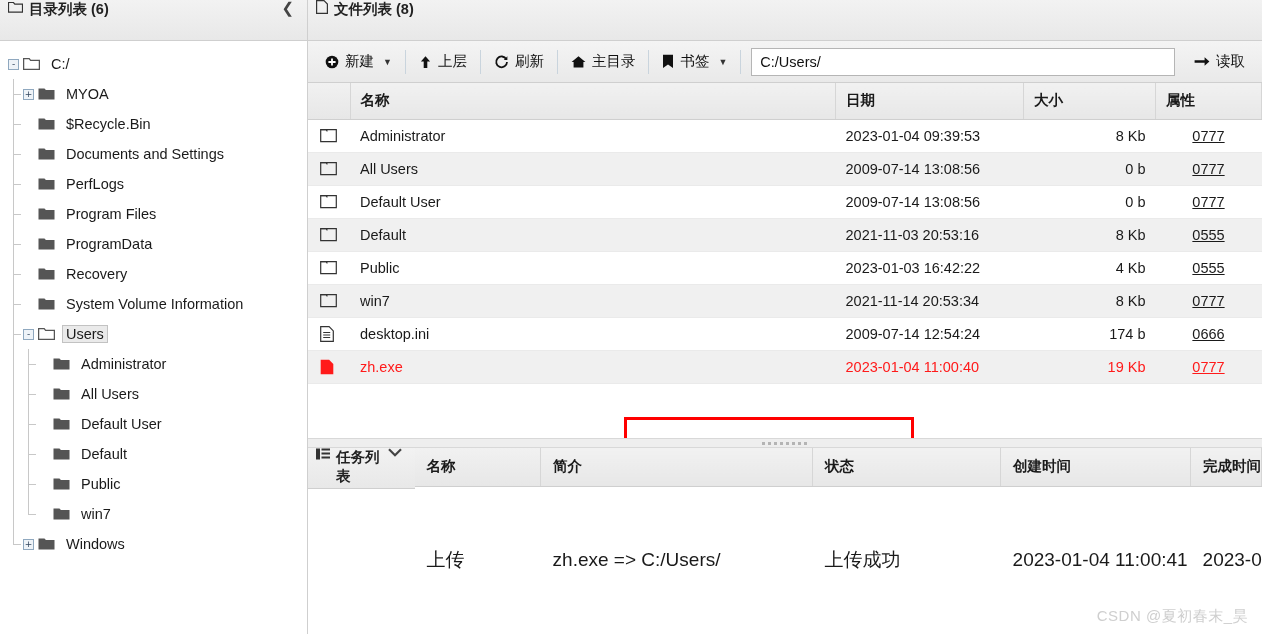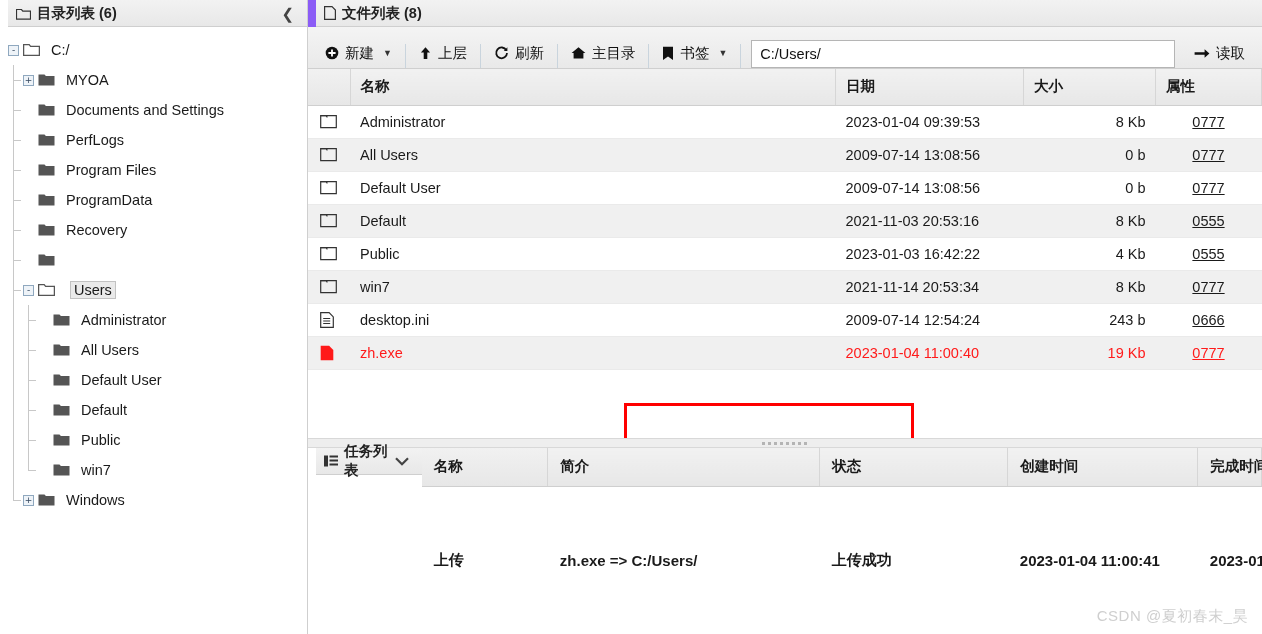--- a/index.html
+++ b/index.html
@@ -16,26 +16,26 @@
 
   
   #sidebar {
     width: 308px; height: 634px;
     background: #ffffff;
     display: flex; flex-direction: column;
     border-right: 1px solid #cfcfcf;
     position: relative;
   }
   .panel-head {
-    height: 27px; min-height: 27px;
+    height: 41px; min-height: 27px;
     background: linear-gradient(#f2f2f2, #e8e8e8);
     border-bottom: 1px solid #cfcfcf;
-    display: flex; align-items: center;
+    display: flex; align-items: flex-start;
     padding: 0 8px;
-    font-size: 14.5px; font-weight: bold; color: #222; margin-left: 8px;
+    font-size: 14.5px; font-weight: bold; color: #222;
   }
   .panel-head .ph-icon { margin-right: 6px; display: flex; align-items: center; }
   .panel-head .ph-title { flex: 1; }
   .panel-head .ph-action {
     color: #444; font-size: 15px; font-weight: bold;
     padding: 0 5px; cursor: pointer; line-height: 1;
   }
 
   #tree { flex: 1; overflow: hidden; padding-top: 8px; position: relative; background:#fff; }
   .tree-row {
@@ -57,32 +57,32 @@
   }
   .guide.last::before { bottom: 15px; }
   .guide::after {
     content:""; position:absolute; left:7px; top:15px; width:8px; height:1px; background:#c8c8c8;
   }
   .spacer { width:15px; min-width:15px; position:relative; height:30px; }
   .spacer.line::before { content:""; position:absolute; left:7px; top:0; bottom:0; width:1px; background:#c8c8c8; }
   .folder-ic { margin: 0 7px 0 2px; display:flex; align-items:center; }
   .tree-label { color:#1a1a1a; padding: 1px 4px; }
   .tree-row.selected .tree-label {
-    background: #eaeaea; border: 1px solid #c2c2c2; padding: 0px 3px; margin-left: 8px;
+    background: #eaeaea; border: 1px solid #c2c2c2; padding: 0px 3px;
   }
 
   
   #main { flex: 1; height: 634px; display: flex; flex-direction: column; background:#8b5cf6; }
 
   
   #toolbar {
     height: 42px; min-height: 42px;
     background: linear-gradient(#f4f4f4, #e9e9e9);
     border-bottom: 1px solid #cfcfcf;
-    display: flex; align-items: flex-end; padding: 0 6px;
+    display: flex; align-items: center; padding: 0 6px;
   }
   .tb-btn {
     display: flex; align-items: center; gap: 6px;
     height: 30px; padding: 0 11px; cursor: pointer;
     font-size: 14.5px; color: #111; white-space: nowrap;
   }
   .tb-caret { font-size: 9px; color:#333; margin-left: 3px; }
   .tb-sep { width: 1px; height: 24px; background: #c9d4dd; margin: 0 2px; }
   .addr-wrap { flex: 1; padding: 0 8px; display:flex; }
   #addr {
@@ -134,22 +134,22 @@
   #task-panel { height: 186px; min-height: 186px; display:flex; flex-direction:row; background:#fff; }
   #task-rows { flex: 1; background:#fff; }
   table.tgrid { width: 100%; border-collapse: collapse; table-layout: fixed; }
   table.tgrid th {
     background: linear-gradient(#f1f1f1, #e7e7e7);
     border-bottom: 1px solid #cfcfcf; border-right: 1px solid #d6d6d6;
     height: 38px; font-size: 14.5px; font-weight: bold; color:#1a1a1a;
     text-align: left; padding: 0 12px; white-space: nowrap;
   }
   table.tgrid td {
-    height: 38px; font-size: 15px; padding: 0 12px;
-    white-space: nowrap; color:#1a1a1a;font-weight:bold;
+    height: 38px; font-size: 19px; padding: 0 12px;
+    white-space: nowrap; color:#1a1a1a;
   }
   td.ok { color: #008800; }
 
   
   #watermark {
     position: absolute; right: 14px; bottom: 8px;
     font-size: 15px; color: #cfcfcf; letter-spacing: .5px;
     user-select: none; z-index: 30; margin-top: 48px;
   }
   svg { display:block; }
@@ -194,20 +194,30 @@
           <span class="tree-label">MYOA</span>
         </div>
         <div class="tree-row">
           <div class="guide"></div>
           <div class="tw"></div>
           <span class="folder-ic">
             <svg width="17" height="14" viewBox="0 0 17 14">
               <path d="M0.5 1.4h6l1.4 1.7h8.6v9.5H0.5z" fill="#555"></path>
             </svg>
           </span>
+          <span class="tree-label">$Recycle.Bin</span>
+        </div>
+        <div class="tree-row">
+          <div class="guide"></div>
+          <div class="tw"></div>
+          <span class="folder-ic">
+            <svg width="17" height="14" viewBox="0 0 17 14">
+              <path d="M0.5 1.4h6l1.4 1.7h8.6v9.5H0.5z" fill="#555"></path>
+            </svg>
+          </span>
           <span class="tree-label">Documents and Settings</span>
         </div>
         <div class="tree-row">
           <div class="guide"></div>
           <div class="tw"></div>
           <span class="folder-ic">
             <svg width="17" height="14" viewBox="0 0 17 14">
               <path d="M0.5 1.4h6l1.4 1.7h8.6v9.5H0.5z" fill="#555"></path>
             </svg>
           </span>
@@ -244,20 +254,21 @@
           <span class="tree-label">Recovery</span>
         </div>
         <div class="tree-row">
           <div class="guide"></div>
           <div class="tw"></div>
           <span class="folder-ic">
             <svg width="17" height="14" viewBox="0 0 17 14">
               <path d="M0.5 1.4h6l1.4 1.7h8.6v9.5H0.5z" fill="#555"></path>
             </svg>
           </span>
+          <span class="tree-label">System Volume Information</span>
         </div>
         <div class="tree-row selected">
           <div class="guide"></div>
           <div class="tw">
             <span class="toggle">-</span>
           </div>
           <span class="folder-ic">
             <svg width="17" height="14" viewBox="0 0 17 14">
               <path d="M0.6 1.6h5.6l1.4 1.7H16.4v9H0.6z" fill="none" stroke="#555" stroke-width="1.3"></path>
             </svg>
@@ -512,21 +523,21 @@
             </tr>
             <tr class="">
               <td class="ic">
                 <svg width="14" height="16" viewBox="0 0 14 16">
                   <path d="M0.7 0.7h8.4l4.2 4.2v10.4H0.7z" fill="none" stroke="#333" stroke-width="1.2"></path>
                   <path d="M3.2 6.5h7M3.2 9h7M3.2 11.5h7" stroke="#333" stroke-width="1.1"></path>
                 </svg>
               </td>
               <td>desktop.ini</td>
               <td>2009-07-14 12:54:24</td>
-              <td class="num">243 b</td>
+              <td class="num">174 b</td>
               <td class="attr">0666</td>
             </tr>
             <tr class="alt danger">
               <td class="ic">
                 <svg width="14" height="16" viewBox="0 0 14 16">
                   <path d="M0.7 0.7h8.4l4.2 4.2v10.4H0.7z" fill="#ff1a1a"></path>
                 </svg>
               </td>
               <td>zh.exe</td>
               <td>2023-01-04 11:00:40</td>

